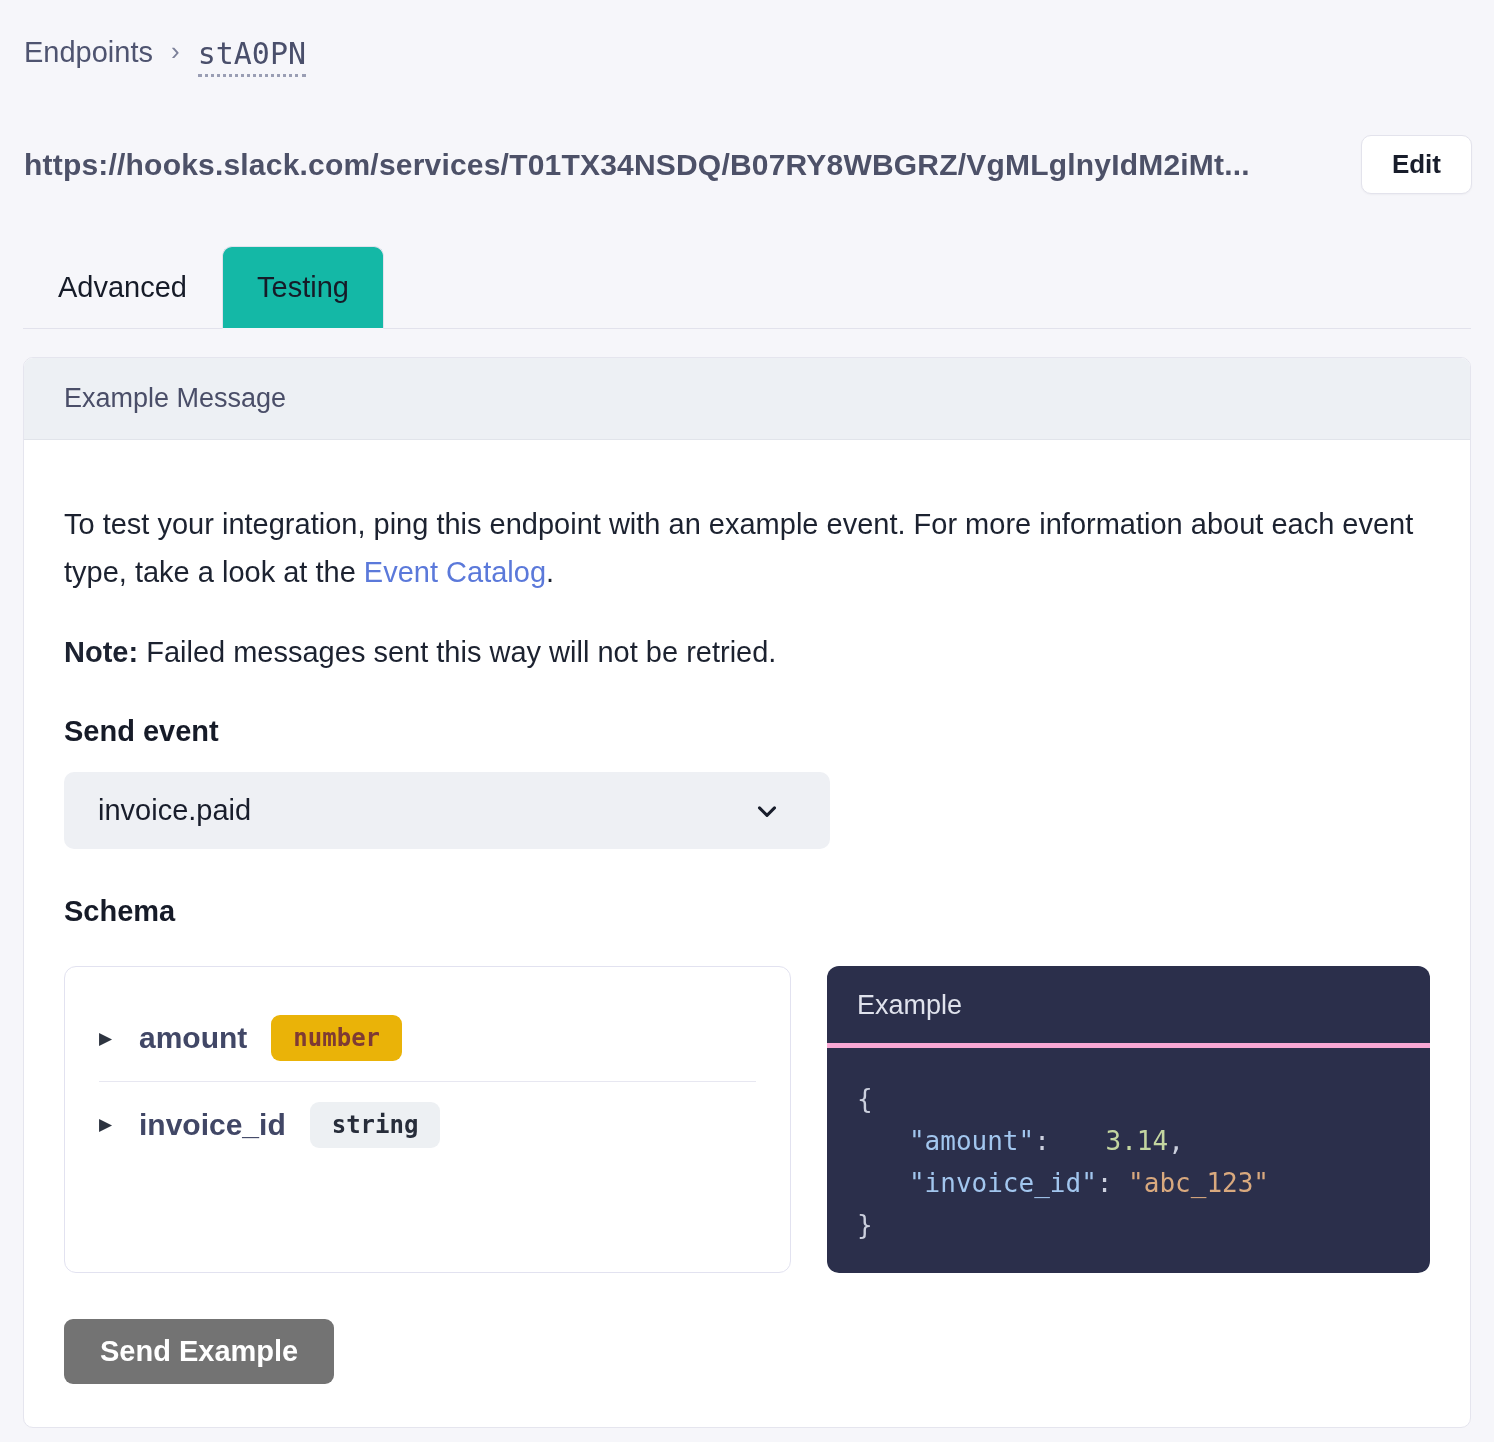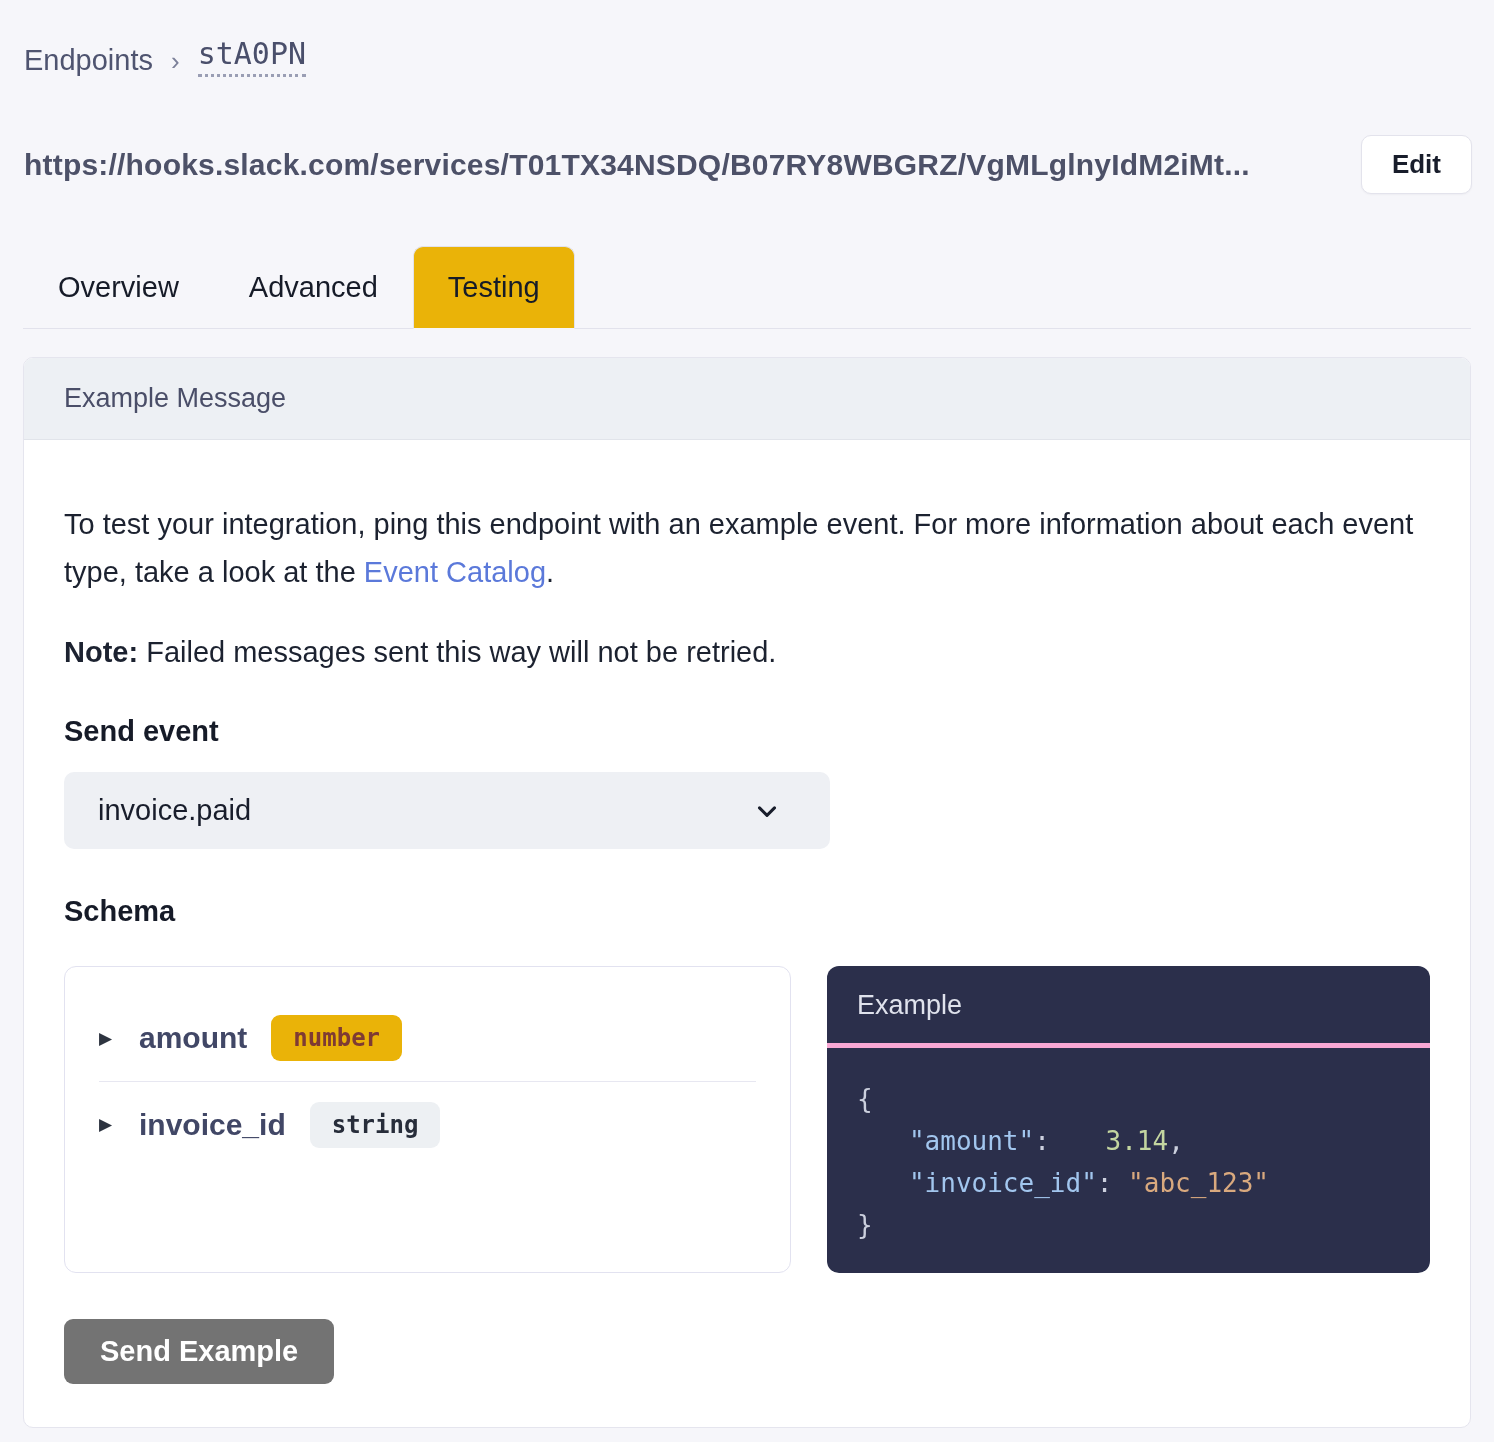--- a/index.html
+++ b/index.html
@@ -12,21 +12,21 @@
   .page {
     width: 1494px;
     height: 1442px;
     background: #f6f6fa;
     overflow: hidden;
   }
 
   
   .breadcrumb {
     display: flex;
-    align-items: flex-end;
+    align-items: flex-start;
     gap: 18px;
     padding: 36px 32px 0 24px;
     font-size: 29px;
     color: #4f5470;
   }
   .breadcrumb .crumb-root { color: #4f5470; cursor: pointer; }
   .breadcrumb .crumb-sep { color: #7c8099; font-size: 26px; }
   .breadcrumb .crumb-current {
     font-family: "DejaVu Sans Mono", monospace;
     font-size: 30px;
@@ -78,21 +78,21 @@
     padding: 0 34px;
     font-size: 29px;
     color: #161b28;
     cursor: pointer;
     border: 1px solid transparent;
   }
   .tab.active {
     border: 1px solid #e2e2ec;
     border-bottom: 1px solid #f6f6fa;
     border-radius: 10px 10px 0 0;
-    background: #eab308;
+    background: #14b8a6;
     margin-bottom: -1px;
   }
 
   
   .card {
     margin: 28px 23px 0 23px;
     background: #ffffff;
     border: 1px solid #e5e5ee;
     border-radius: 10px;
     overflow: hidden;
@@ -247,21 +247,20 @@
     <span class="crumb-sep">›</span>
     <span class="crumb-current">stA0PN</span>
   </div>
 
   <div class="url-row">
     <div class="endpoint-url">https://hooks.slack.com/services/T01TX34NSDQ/B07RY8WBGRZ/VgMLglnyIdM2iMt...</div>
     <button class="edit-btn">Edit</button>
   </div>
 
   <div class="tabs">
-    <div class="tab">Overview</div>
     <div class="tab">Advanced</div>
     <div class="tab active">Testing</div>
   </div>
 
   <div class="card">
     <div class="card-header">Example Message</div>
 
     <div class="card-body">
 
       <p class="intro"><span>To test your integration, ping this endpoint with an example event. For more information about each event type, take a look at the </span><span class="link">Event Catalog</span><span>.</span></p>

